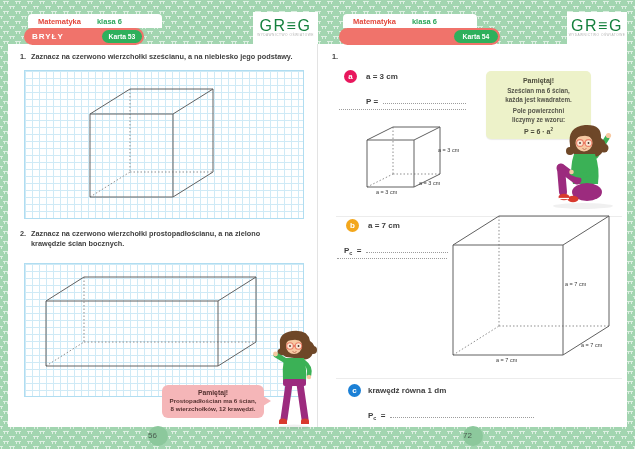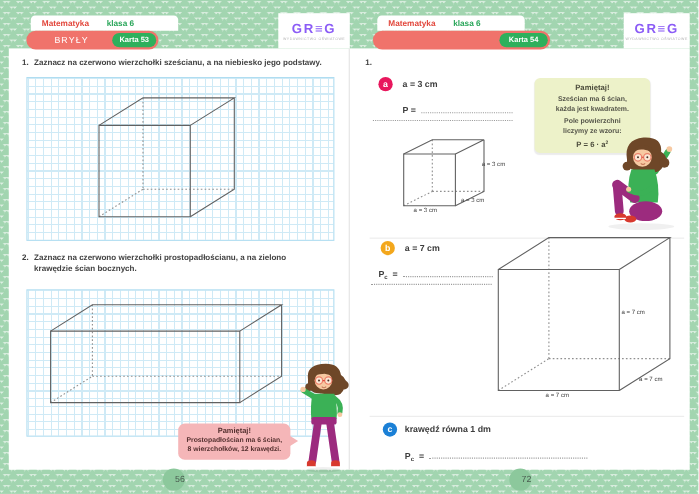--- a/index.html
+++ b/index.html
@@ -13,24 +13,24 @@
     background-position:0 1px,6px 6px;
   }
   .abs{position:absolute;}
   .sheet{left:8px;top:44px;width:619px;height:383px;background:#ffffff;}
   .divider{left:317px;top:44px;width:1px;height:383px;background:#e3e3e3;}
   
   .tab{height:14px;background:#fff;border-radius:4px 4px 0 0;display:flex;align-items:center;padding-left:10px;gap:16px;}
   .tab .subject{font-size:7.5px;font-weight:bold;color:#e2473c;}
   .tab .grade{font-size:7.5px;font-weight:bold;color:#2aa65a;}
   .pill{height:17px;background:#f0736b;border-radius:9px;}
-  .pill .topic{position:absolute;left:8px;top:0;bottom:0;text-align:center;line-height:17px;color:#fff;font-size:8px;font-weight:normal;letter-spacing:1px;}
+  .pill .topic{position:absolute;left:8px;top:0;bottom:0;text-align:left;line-height:17px;color:#fff;font-size:8px;font-weight:bold;letter-spacing:1px;}
   .pill .card{position:absolute;right:2px;top:2px;height:13px;background:#2eb05c;border-radius:7px;color:#fff;font-size:6.8px;font-weight:bold;text-align:center;line-height:13px;}
   .greg{background:#fff;display:flex;flex-direction:column;align-items:center;justify-content:center;}
-  .greg .logo{font-size:12px;font-weight:700;color:#8b5cf6;letter-spacing:1.5px;line-height:12px;}
+  .greg .logo{font-size:16px;font-weight:400;color:#15803d;letter-spacing:1.5px;line-height:12px;}
   .greg .sub{font-size:3.2px;color:#b3b3b3;text-transform:uppercase;letter-spacing:.5px;margin-top:1px;}
   
   .task{display:flex;font-size:7.3px;font-weight:bold;color:#414141;line-height:1.35;}
   .task .no{flex:0 0 11px;}
   .nowrap{white-space:nowrap;}
   
   .grid-box{background-color:#fff;border:1px solid #b0ddf1;
     background-image:
       repeating-linear-gradient(to right,#cfeaf6 0,#cfeaf6 1px,transparent 1px,transparent 7px),
       repeating-linear-gradient(to bottom,#cfeaf6 0,#cfeaf6 1px,transparent 1px,transparent 7px);}
@@ -51,21 +51,21 @@
   .note{background:#edf2c9;border-radius:5px;text-align:center;color:#4c4c3c;padding-top:6px;box-sizing:border-box;box-shadow:0 1px 1px rgba(0,0,0,0.08);}
   .note .ttl{font-size:7px;font-weight:bold;margin-bottom:3px;}
   .note .ln{font-size:6.3px;line-height:1.35;font-weight:bold;color:#55554a;}
   .note .gap{margin-top:3px;}
   .note .formula{font-size:7px;font-weight:bold;margin-top:3px;}
   .sup{font-size:4.5px;vertical-align:3px;}
   .bubble{background:#f5b6b8;border-radius:6px;text-align:center;padding-top:4px;box-sizing:border-box;color:#54302f;}
   .bubble .ttl{font-size:6.8px;font-weight:bold;margin-bottom:1px;}
   .bubble .ln{font-size:6.2px;font-weight:bold;line-height:1.35;}
   .bubble-tail{position:absolute;right:-7px;top:11px;width:0;height:0;border-top:5px solid transparent;border-bottom:5px solid transparent;border-left:8px solid #f5b6b8;}
-  .pagenum{width:20px;height:20px;border-radius:50%;background:#8cc89c;color:#4a5c50;font-size:8px;font-weight:normal;text-align:right;line-height:20px;}
+  .pagenum{width:20px;height:20px;border-radius:50%;background:#8cc89c;color:#4a5c50;font-size:8px;font-weight:normal;text-align:left;line-height:20px;}
 </style>
 </head>
 <body>
 
 <div id="canvas">
 
   <div class="abs sheet"></div>
   <div class="abs divider"></div>
 
   <div class="abs tab" style="left:28px;top:14px;width:124px;">

